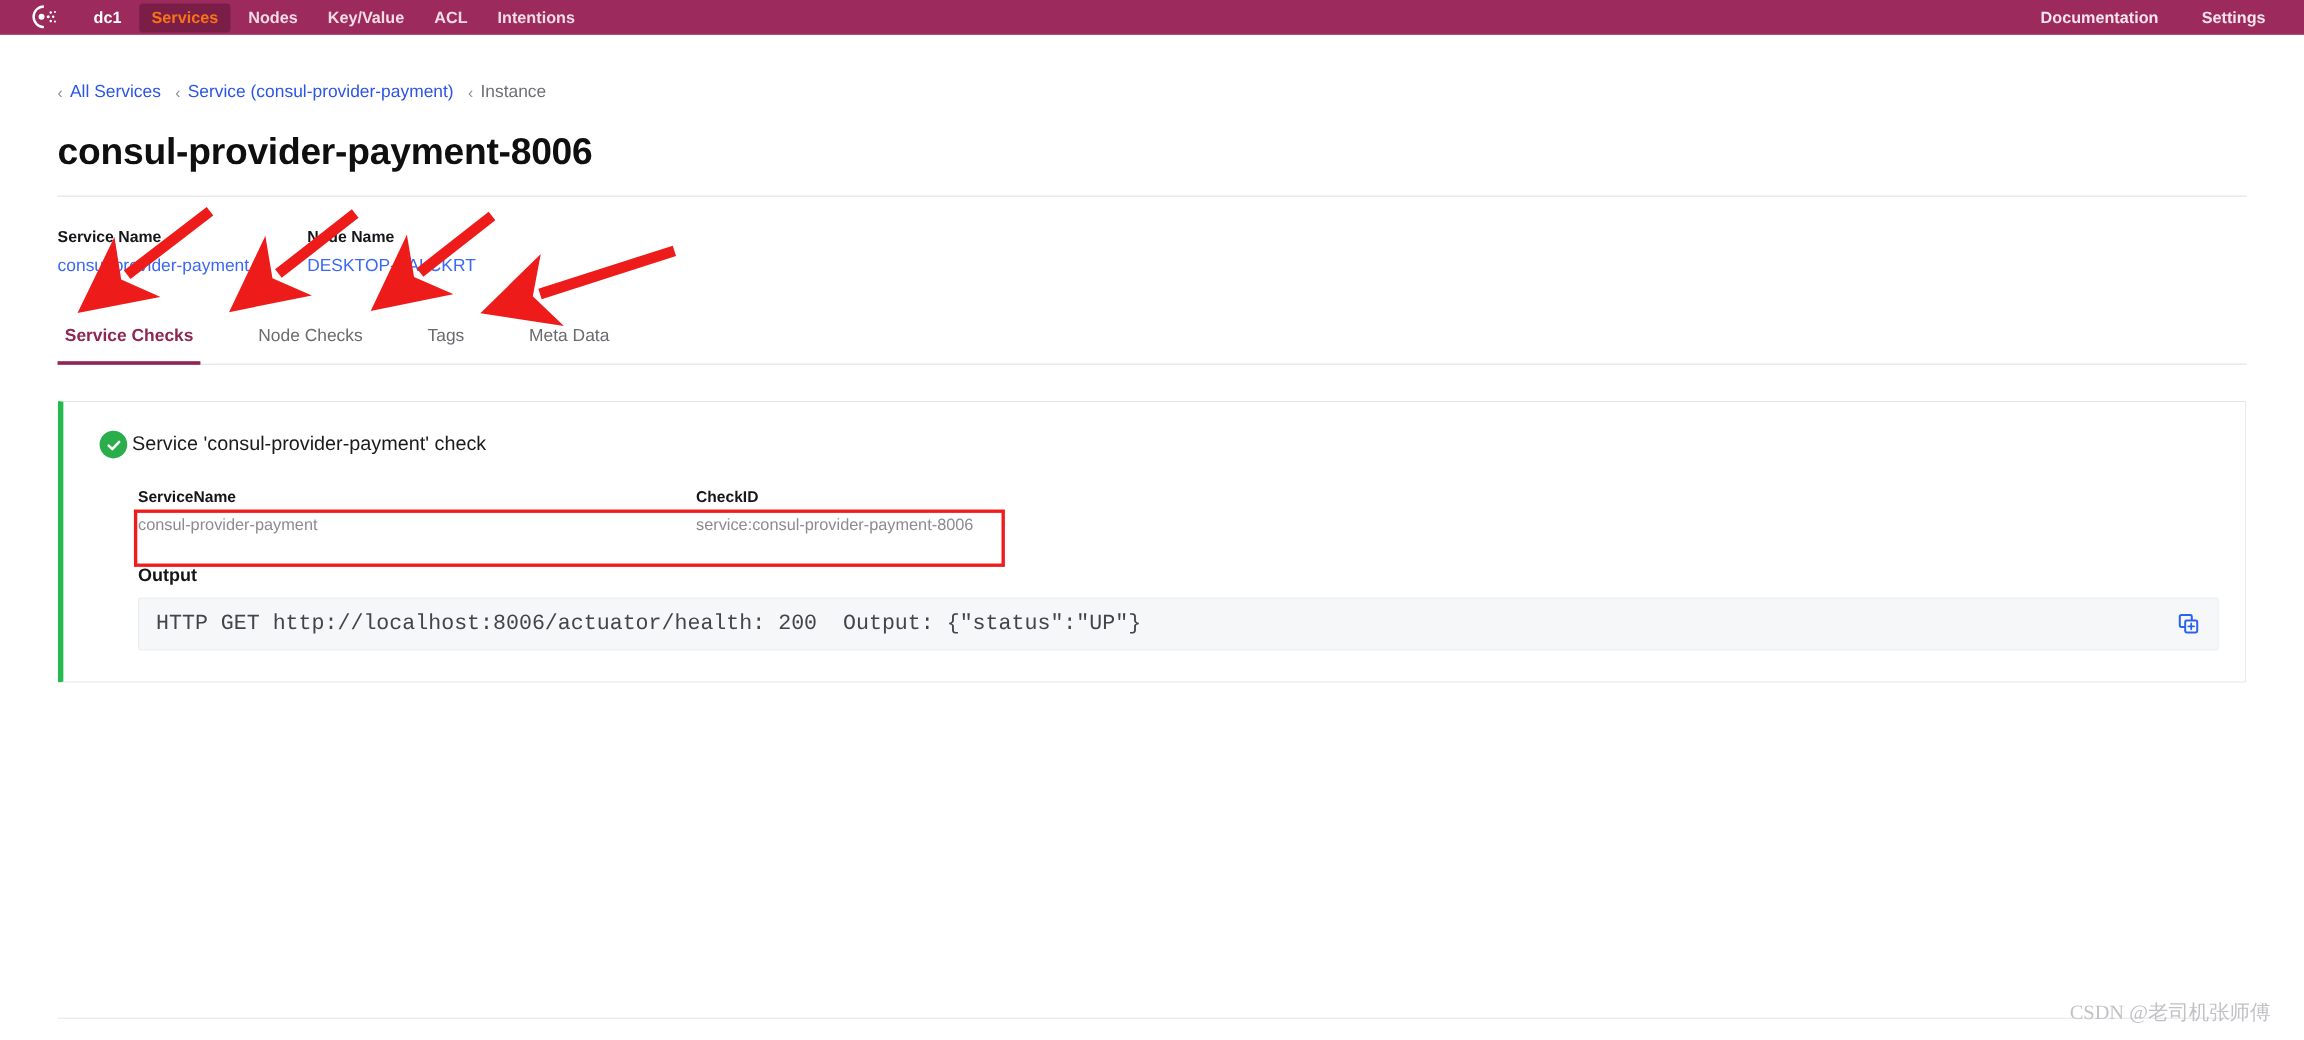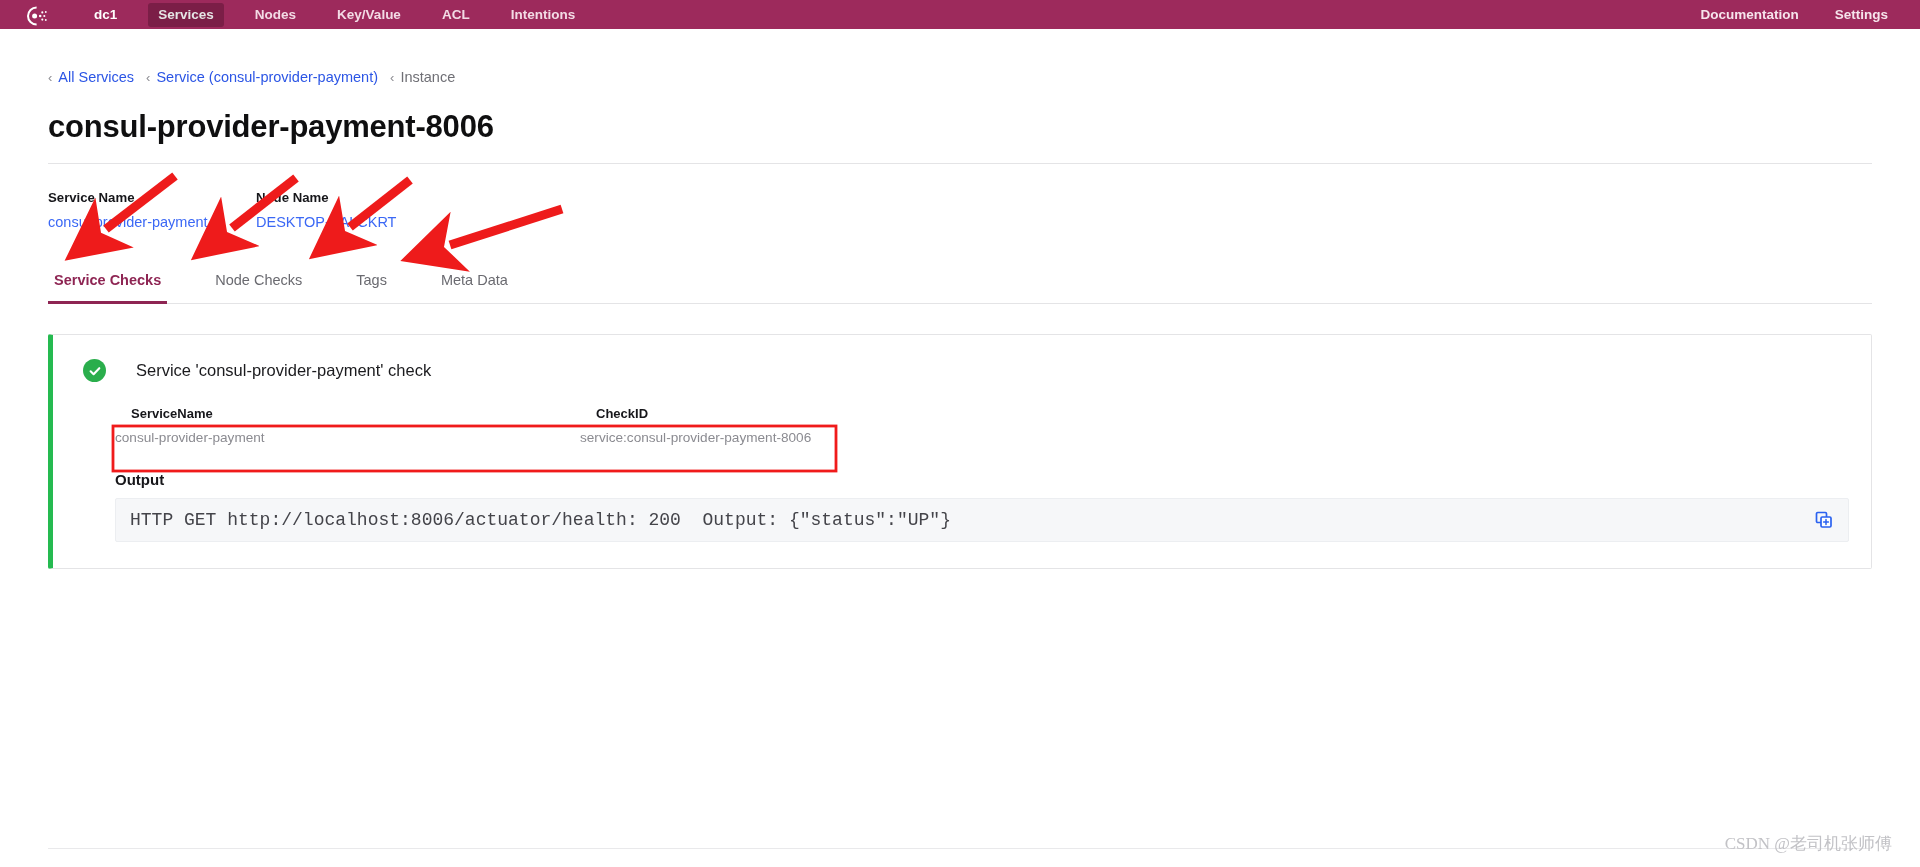--- a/index.html
+++ b/index.html
@@ -17,21 +17,21 @@
 
   
   .navbar {
     height: 29px;
     background: #9d2a5c;
     display: flex;
     align-items: center;
     padding: 0 22px 0 20px;
     position: relative;
   }
-  .nav-left { display: flex; align-items: flex-end; gap: 16px; }
+  .nav-left { display: flex; align-items: flex-start; gap: 0; }
   .nav-right { margin-left: auto; display: flex; align-items: flex-start; }
 
   .logo-wrap {
     width: 34px; height: 22px;
     display: flex; align-items: center; justify-content: center;
     margin-right: 14px;
   }
 
   .nav-item {
     color: #f3dbe5;
@@ -40,21 +40,21 @@
     padding: 4px 10px;
     border-radius: 3px;
     margin-right: 5px;
     white-space: nowrap;
     cursor: pointer;
     line-height: 16px;
   }
   .nav-item.dc { color: #ffffff; }
   .nav-item.active {
     background: #7b1e47;
-    color: #e5e5e5;
+    color: #f97316;
   }
   .nav-right .nav-item { margin-right: 0; margin-left: 16px; color:#f6e4ec; }
 
   
   .page {
     padding: 0 48px;
     position: relative;
   }
 
   .breadcrumb {
@@ -142,21 +142,21 @@
     border: 1px solid #e4e4e6;
     border-left: 5px solid #25ba50;
     border-radius: 2px;
     background: #ffffff;
     padding: 18px 22px 26px 22px;
     position: relative;
   }
   .card-head {
     display: flex;
     align-items: center;
-    gap: 30px;
+    gap: 4px;
     padding: 6px 0 2px 8px;
     text-align: center;
   }
   .check-icon {
     width: 23px; height: 23px;
     border-radius: 50%;
     background: #2aae4c;
     display: flex;
     align-items: center;
     justify-content: center;
@@ -173,21 +173,20 @@
   }
   .field { }
   .field.servicename { width: 465px; }
   .field.checkid { width: 465px; }
   .field.notes { width: 200px; }
   .field-label {
     font-size: 13px;
     font-weight: bold;
     color: #16161a;
     margin-bottom: 9px;
-    margin-left: 16px;
   }
   .field-value {
     font-size: 13.6px;
     color: #8b8b91;
   }
 
   .output-block { padding: 26px 0 0 40px; }
   .output-label {
     font-size: 15px;
     font-weight: bold;

